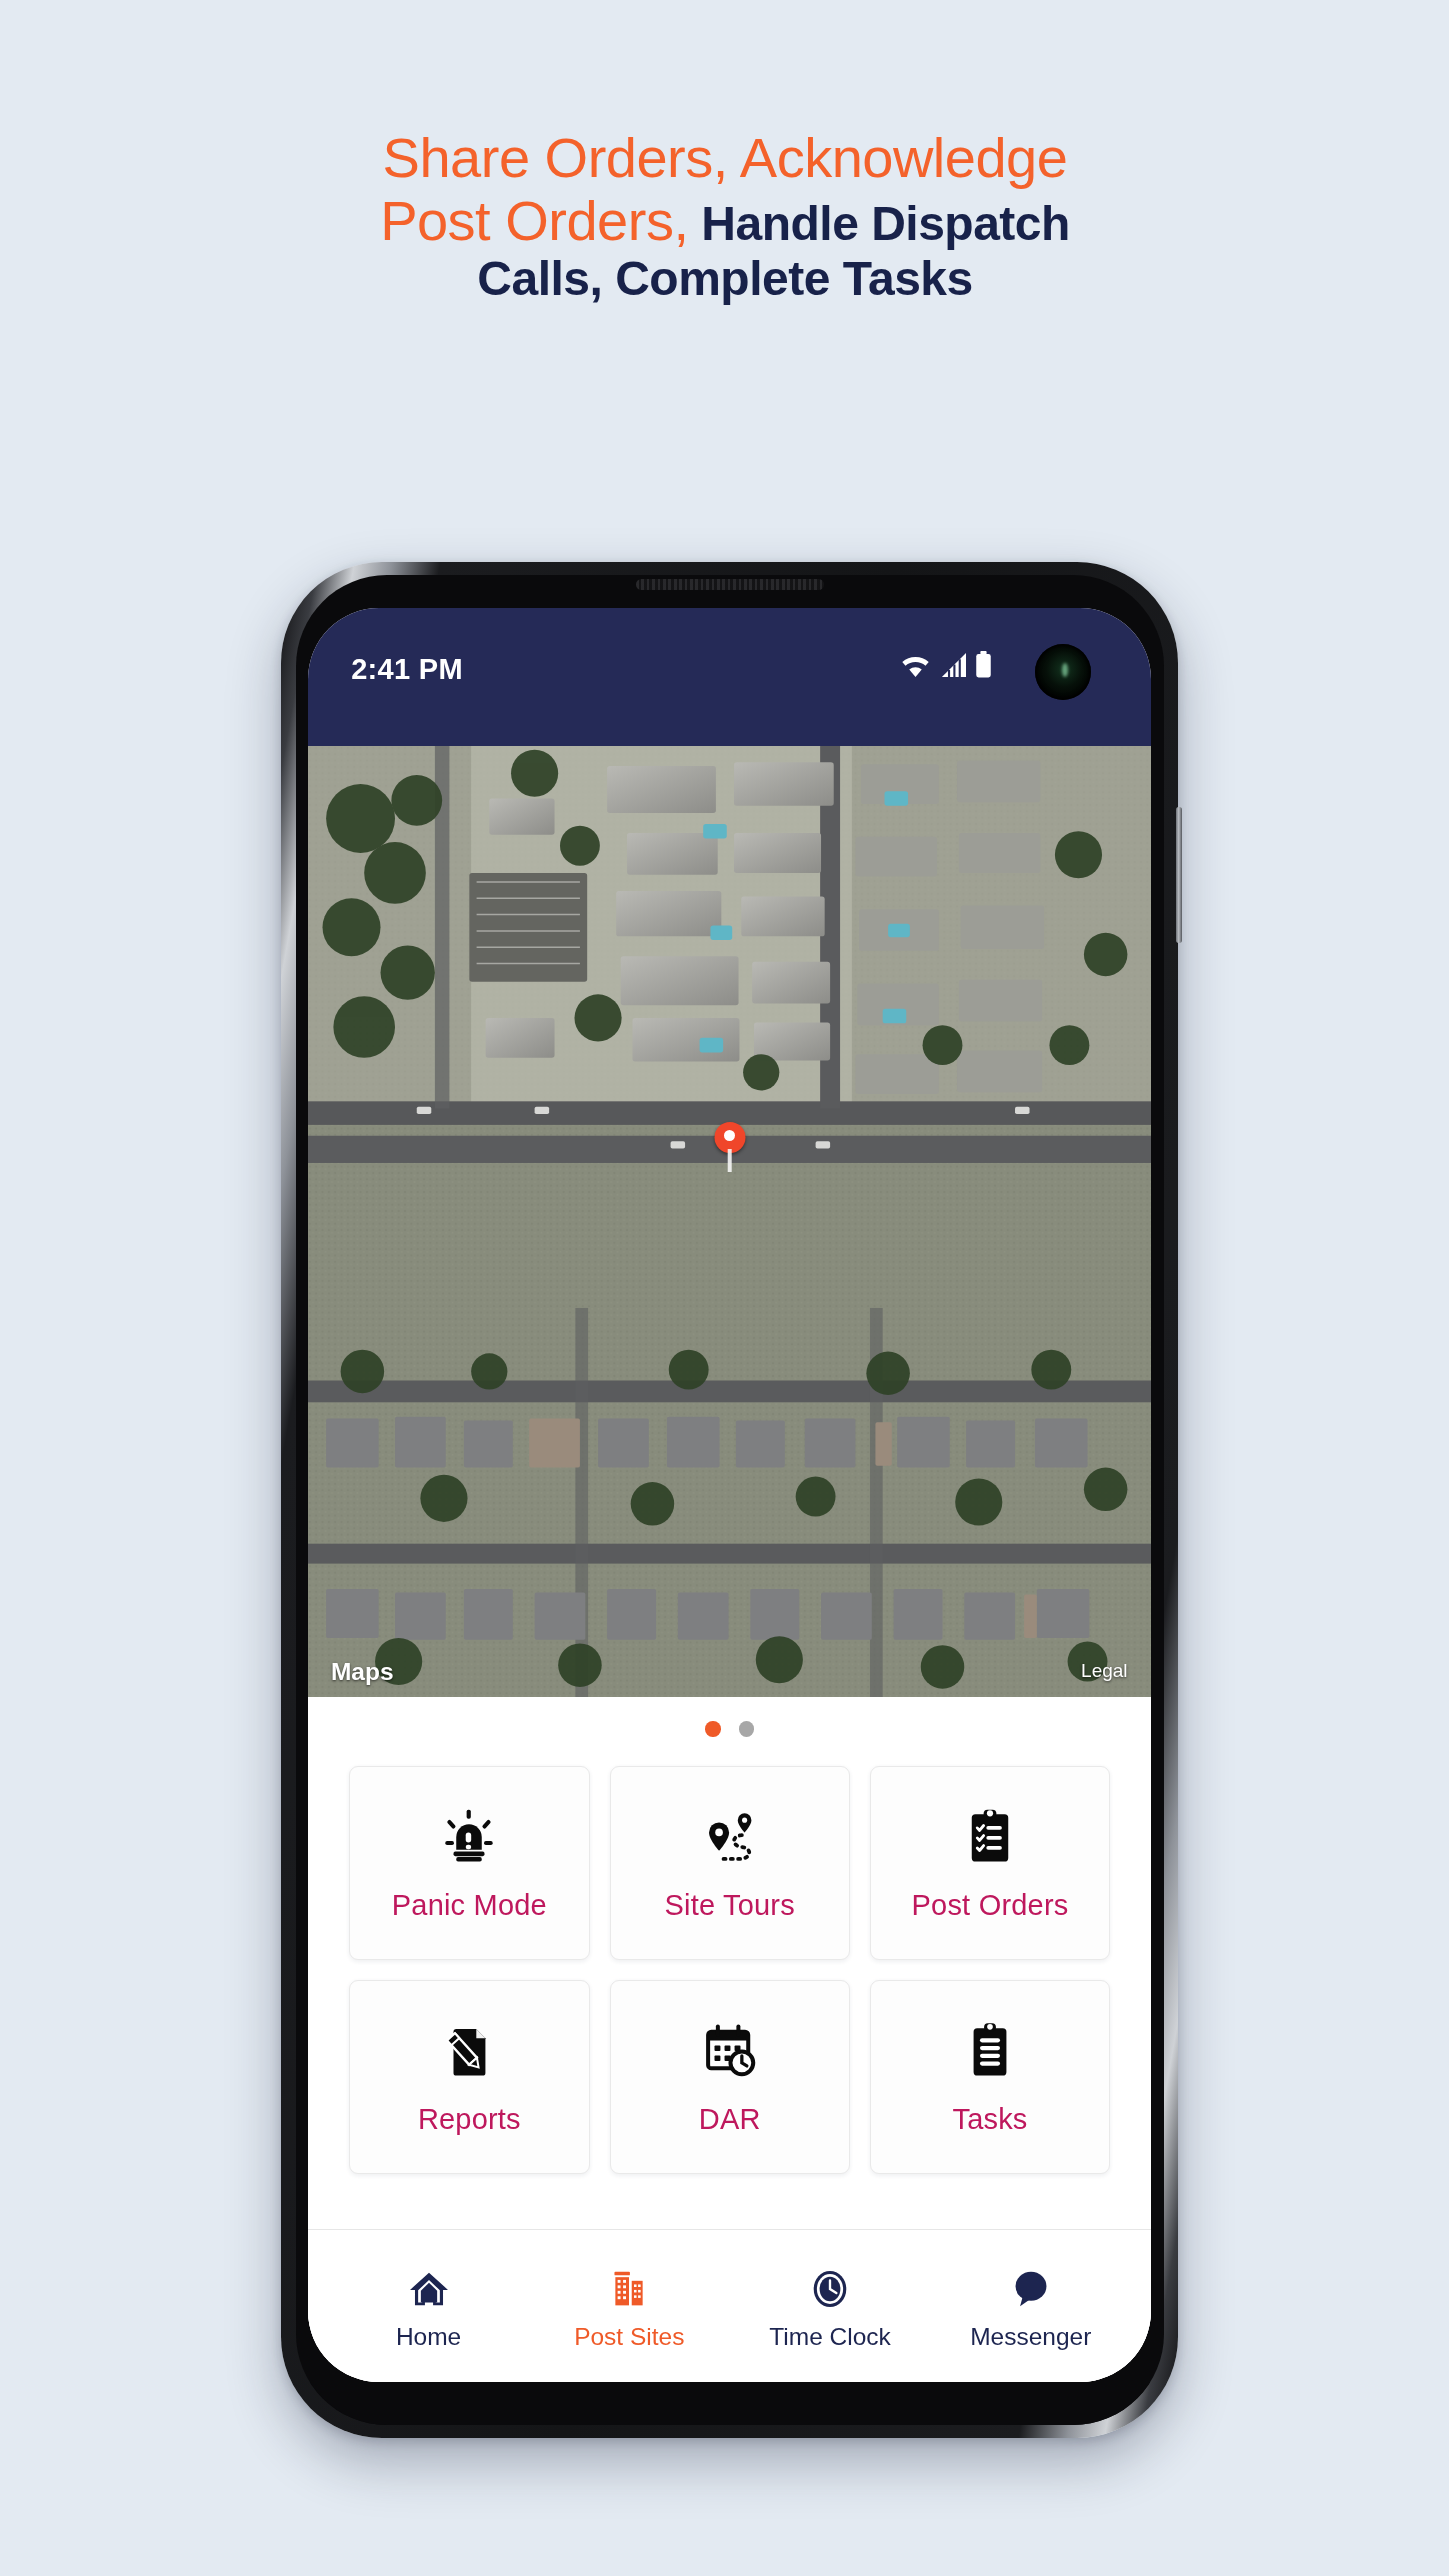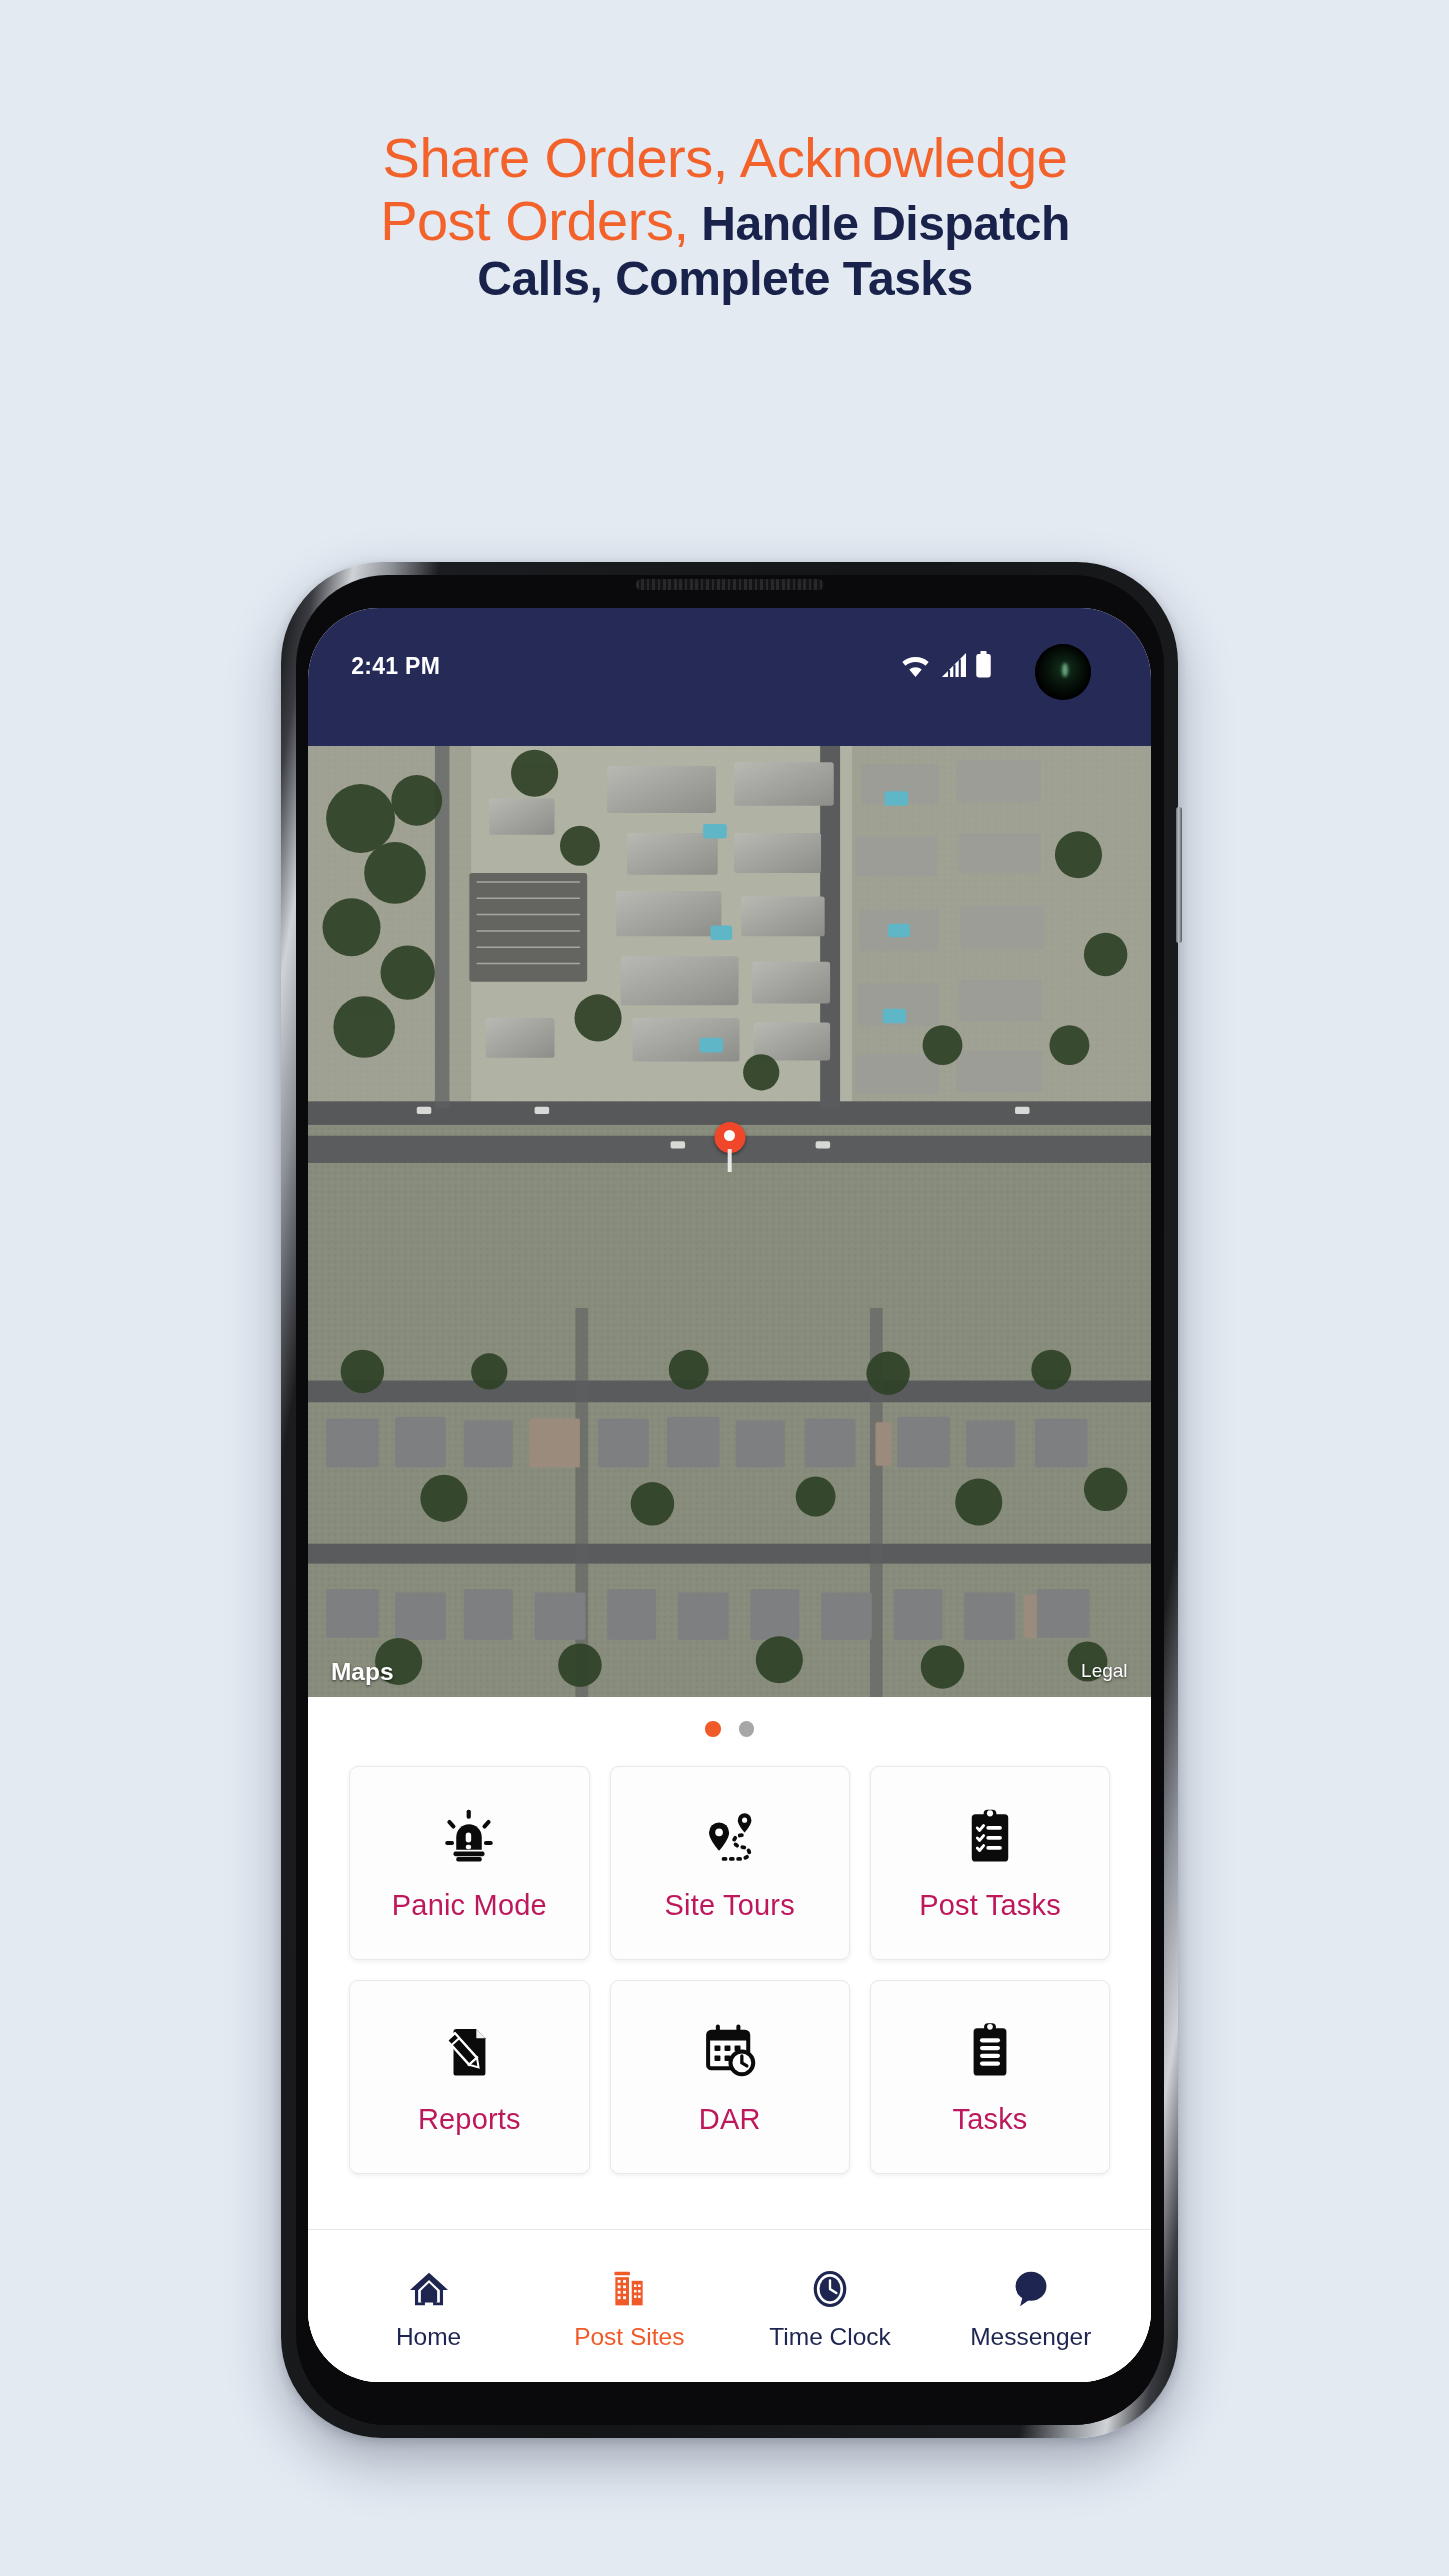--- a/index.html
+++ b/index.html
@@ -94,21 +94,21 @@
     height: 138px;
     background: #252a57;
     flex: 0 0 auto;
     display: flex;
     align-items: flex-start;
   }
   .sb-time {
     position: absolute;
     left: 43px; top: 45px;
     color: #fff;
-    font-size: 23px;
+    font-size: 29px;
     font-weight: 600;
     letter-spacing: 0.3px;
   }
   .sb-icons {
     position: absolute;
     right: 159px; top: 43px;
     display: flex;
     align-items: flex-end;
     gap: 8.2px;
   }
@@ -494,21 +494,21 @@
                     <rect x="30" y="33" width="17" height="4" rx="2"></rect>
                     <rect x="30" y="44" width="17" height="4" rx="2"></rect>
                   </g>
                   <g fill="none" stroke="#fff" stroke-width="3.1" stroke-linecap="round" stroke-linejoin="round">
                     <path d="M20 24 l2.6 2.8 L27 21.4"></path>
                     <path d="M20 35 l2.6 2.8 L27 32.4"></path>
                     <path d="M20 46 l2.6 2.8 L27 43.4"></path>
                   </g>
                 </svg>
               </span>
-              <span class="card-label">Post Tasks</span>
+              <span class="card-label">Post Orders</span>
             </div>
 
             <div class="card">
               <span class="card-icon">
                 <svg width="62" height="62" viewBox="0 0 68 68">
                   <path d="M20 10 h22 l10 10 v38 a3 3 0 0 1 -3 3 H20 a3 3 0 0 1 -3 -3 V13 a3 3 0 0 1 3 -3 Z" fill="#0b0b0b"></path>
                   <path d="M42 10 v10 h10 Z" fill="#ffffff" opacity=".95"></path>
                   <g transform="rotate(-42 30 34)">
                     <rect x="23" y="12" width="11.5" height="36" fill="#0b0b0b"></rect>
                     <rect x="23" y="12" width="11.5" height="36" fill="none" stroke="#fff" stroke-width="2.6"></rect>

